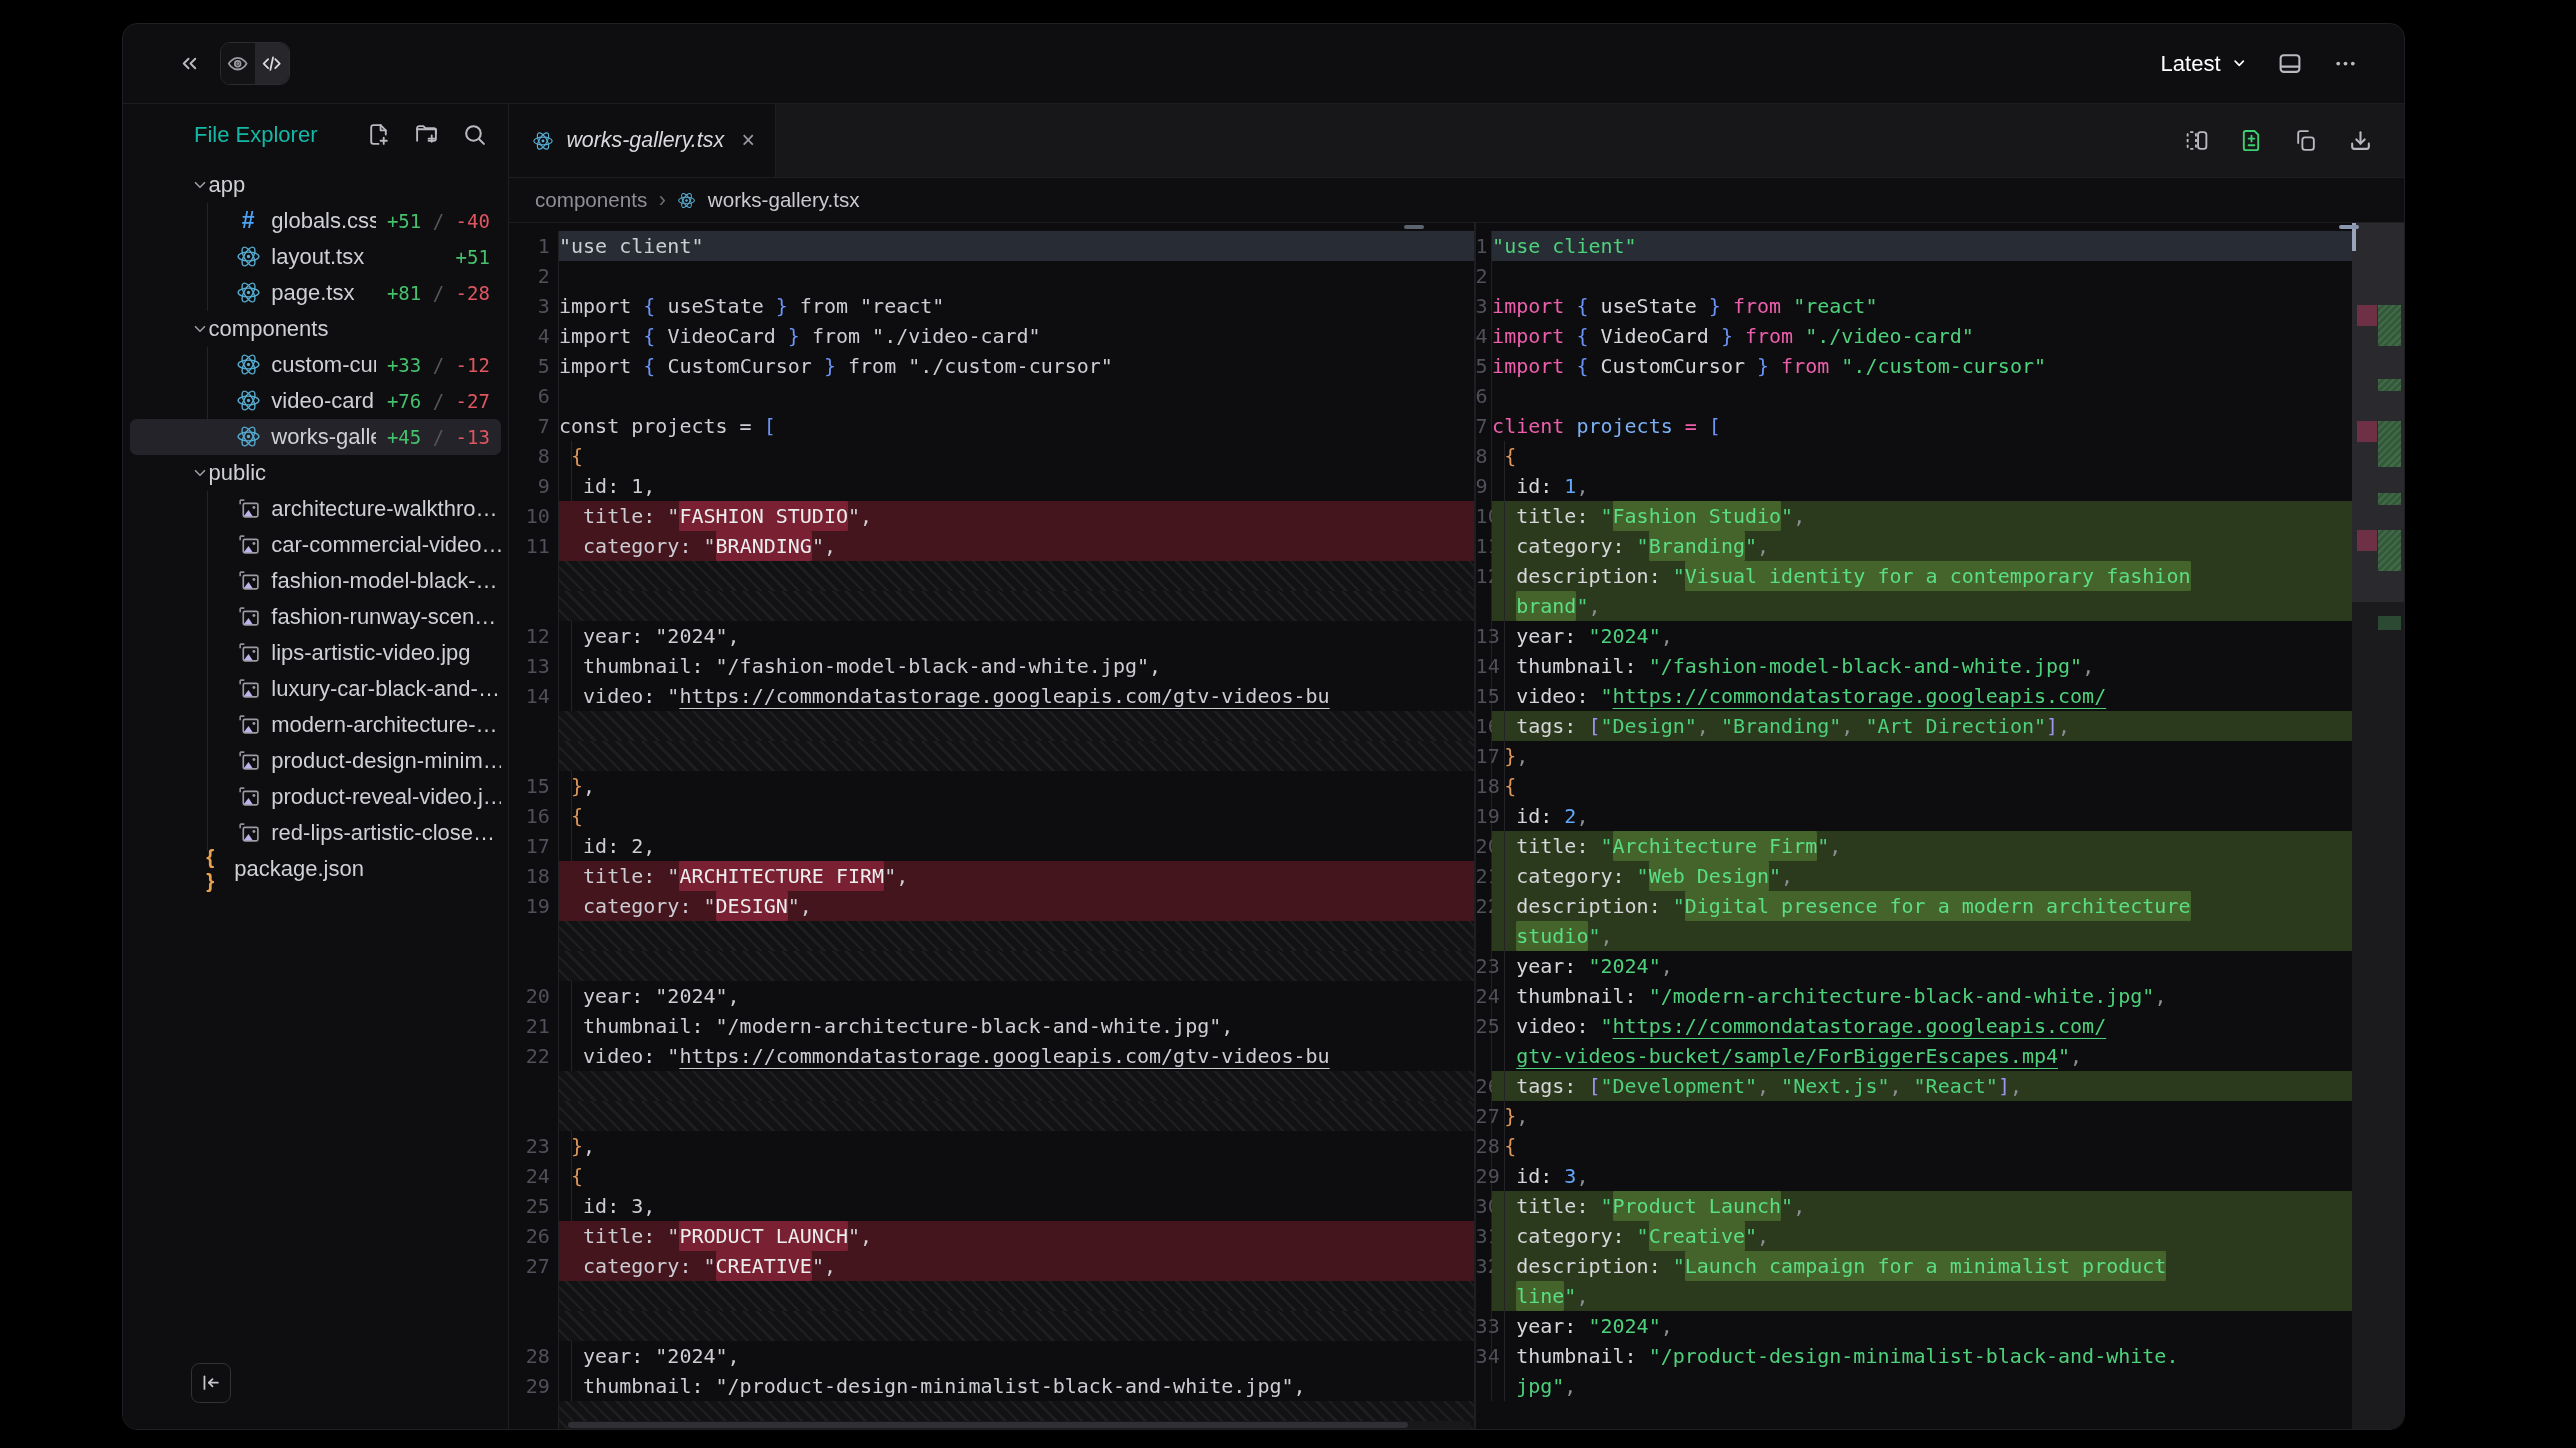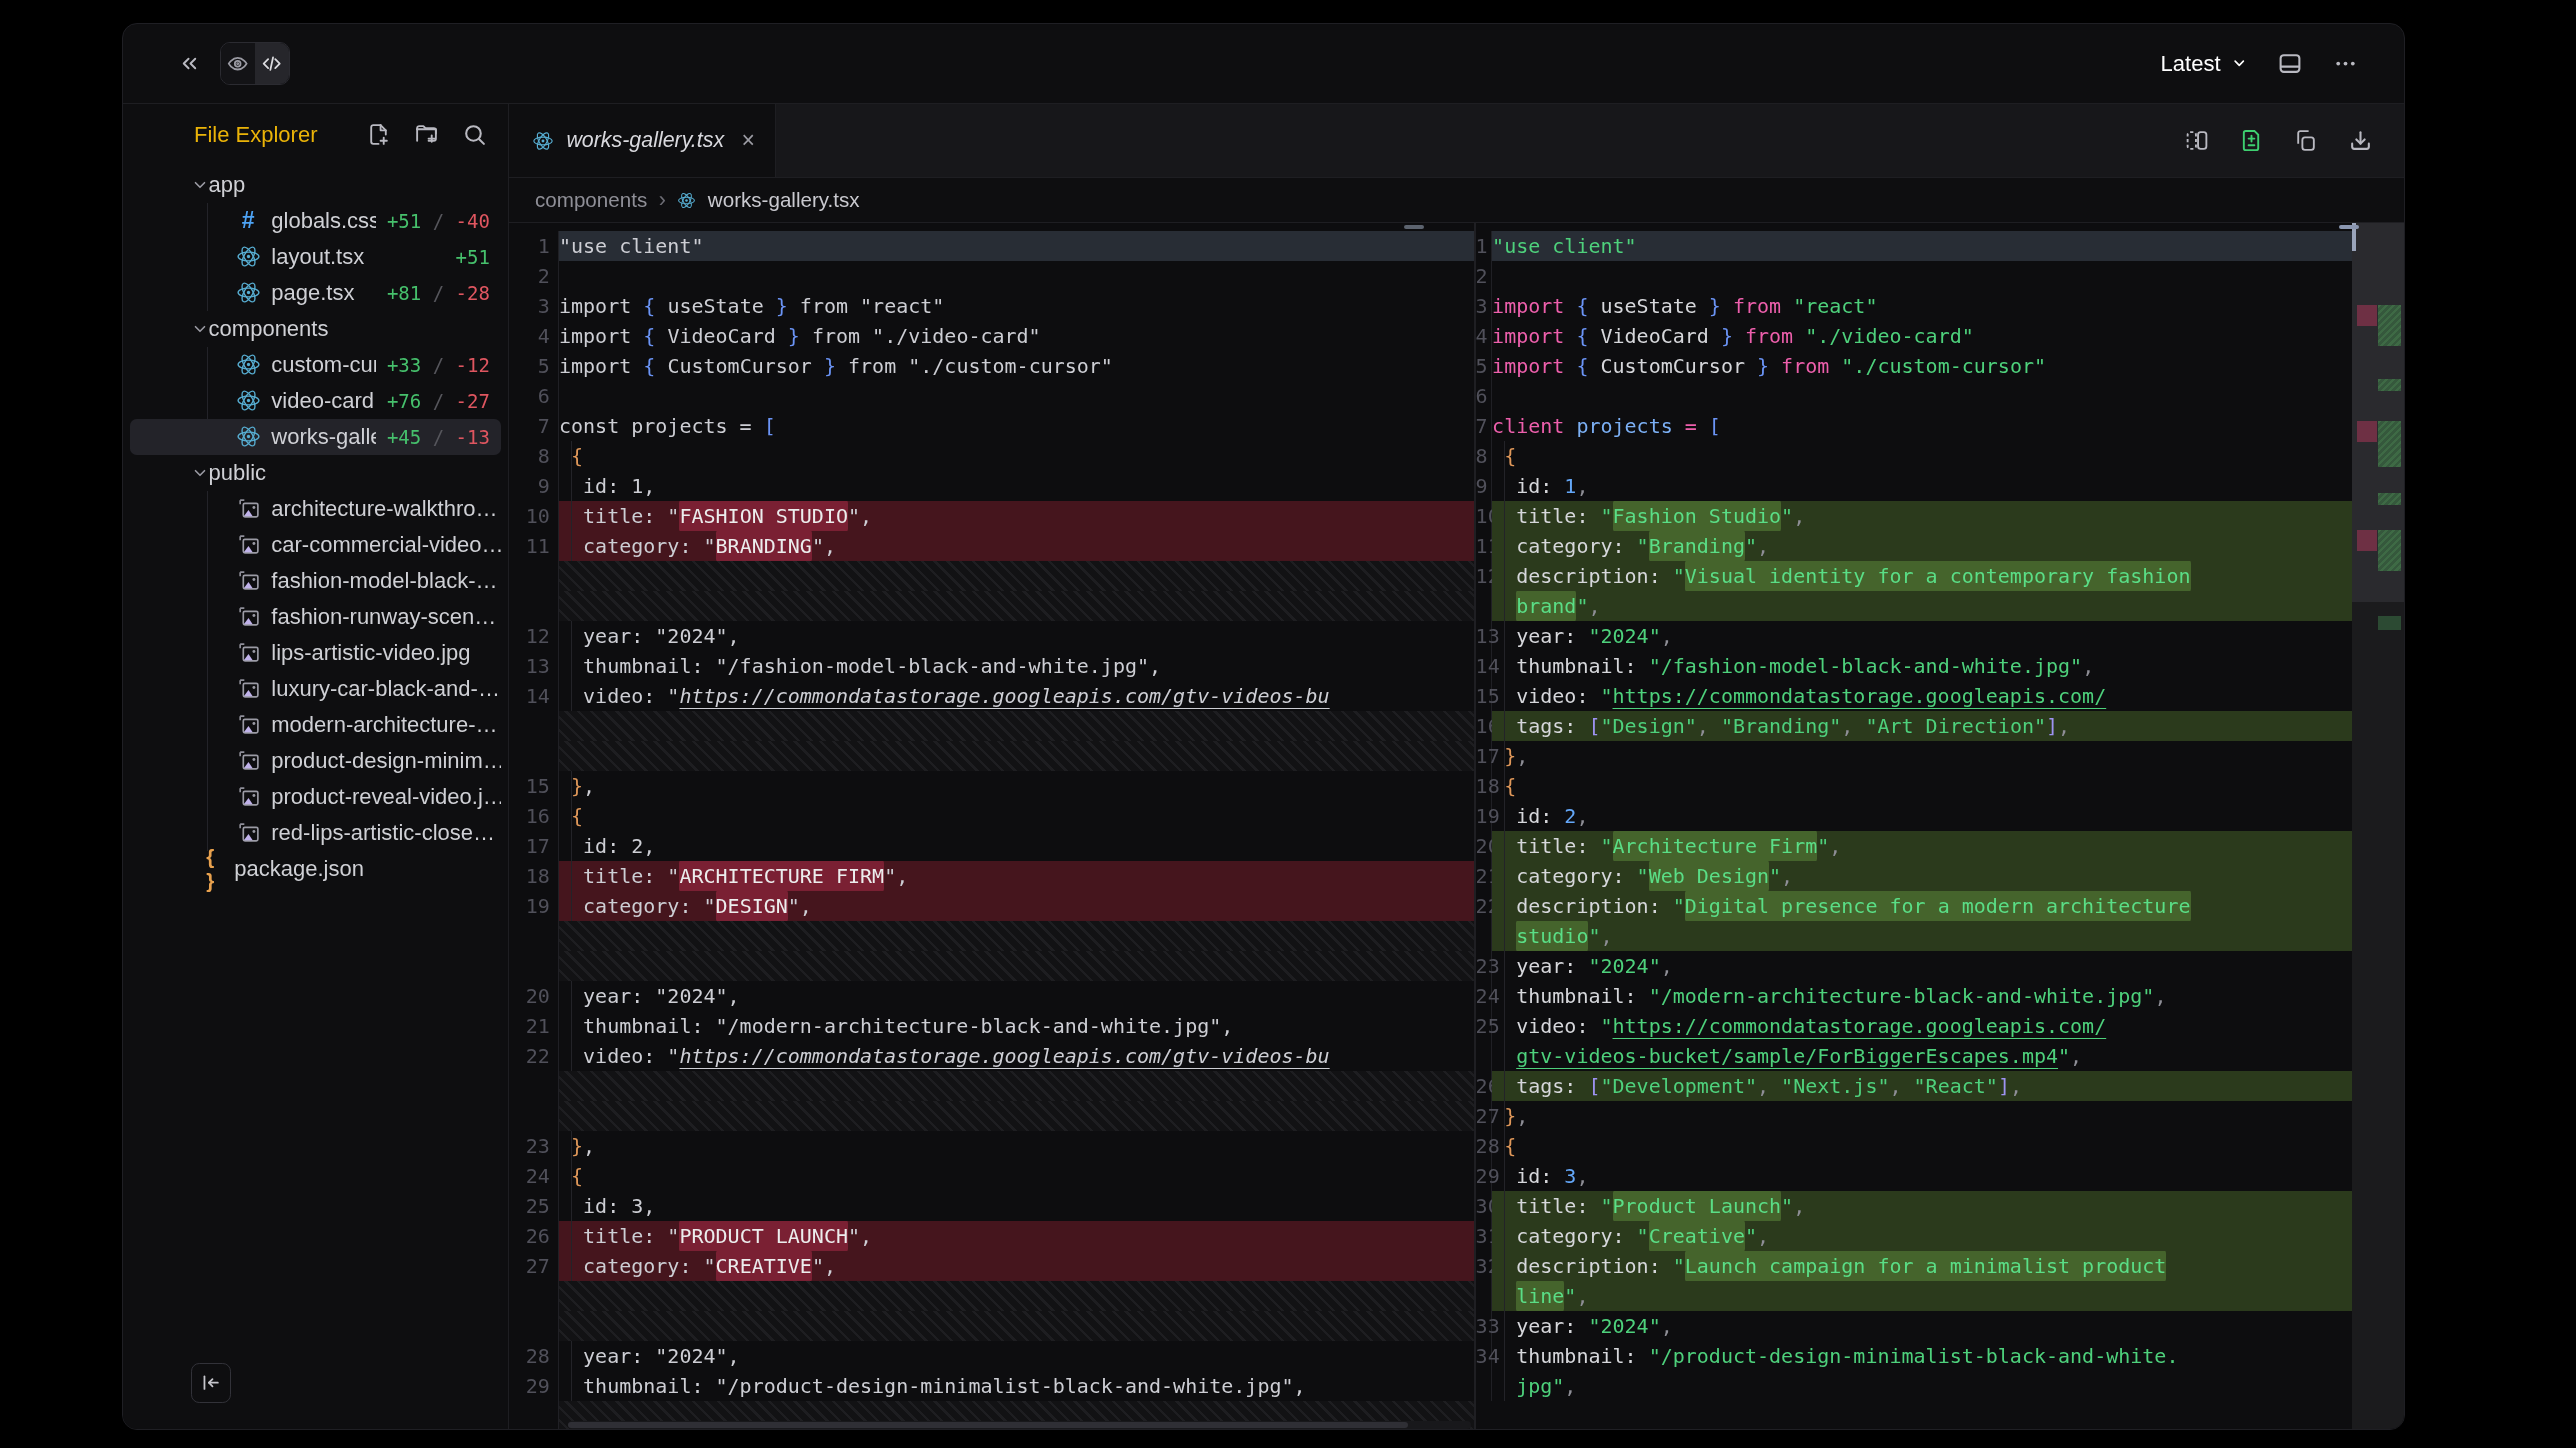--- a/index.html
+++ b/index.html
@@ -14,21 +14,21 @@
   .view-toggle { display:flex; border:0.8px solid #2b2b31; border-radius:10px; overflow:hidden; height:43px; }
   .vt-btn { width:34px; display:flex; align-items:center; justify-content:center; color:#9a9aa3; background:#131316; }
   .vt-btn.active { background:#26262b; color:#dcdce0; }
   .tb-right { display:flex; align-items:center; gap:30px; padding-right:13px; }
   .latest { display:flex; align-items:center; gap:10px; color:#ffffff; font-size:22px; cursor:pointer; }
 
   
   .main { flex:1; display:flex; min-height:0; }
   .sidebar { width:386px; flex:none; border-right:0.8px solid #1e1e22; position:relative; background:#0e0e10; }
   .sb-header { height:61px; display:flex; align-items:center; padding:0 21.4px 0 71px; }
-  .sb-title { flex:1; font-size:22px; color:#eab308; }
+  .sb-title { flex:1; font-size:22px; color:#14b8a6; }
   .sb-icons { display:flex; gap:23px; color:#b9b9c1; }
   .tree { padding-top:1.6px; }
   .tree-row { height:36px; display:flex; align-items:center; margin:0 6.6px; border-radius:6.6px; position:relative; font-size:22px; color:#cfd0d5; cursor:pointer; }
   .tree-row.folder { padding-left:61px; }
   .tree-row.child { padding-left:106px; gap:10.7px; }
   .tree-row.rootfile { padding-left:69px; gap:10.7px; }
   .tree-row.child::before { content:''; position:absolute; left:77px; top:0; bottom:0; width:0.8px; background:#232329; }
   .tree-row.selected { background:#232329; }
   .tree-label { white-space:nowrap; overflow:hidden; flex:1; }
   .tree-stats { margin-left:auto; padding-right:11.5px; font-family:"DejaVu Sans Mono", monospace; font-size:19px; white-space:nowrap; }
@@ -67,21 +67,21 @@
   .sg-w { color:#cdced4; } .pane-right .sg-w { color:#d6d7db; }
   .sg-p { color:#8e8e96; }
   .sg-k { color:#ed5fac; }
   .sg-s { color:#4ed17c; }
   .sg-nu { color:#64a7f8; }
   .sg-v { color:#7cb0f5; }
   .sg-b { color:#e0985a; }
   .sg-bb { color:#6b94f6; }
   .sg-pu { color:#9e93f2; }
   .sg-lk { text-decoration:underline; text-underline-offset:5px; text-decoration-thickness:1.2px; }
-  .pane-left .sg-lk { color:#cdced4;font-style:italic; }
+  .pane-left .sg-lk { color:#cdced4; }
   .pane-right .sg-lk { color:#4ed17c; }
   .sg-hl { border-radius:3.3px; padding:4.1px 0; }
   .row.del .sg-hl { background:#7a2033; color:#eceded; }
   .row.add .sg-hl { background:#45642c; color:#5ade86; }
   .hscroll { position:absolute; left:59px; right:3.3px; bottom:0; height:8.2px; background:#18181b; border-radius:4.1px; }
   .hscroll-thumb { position:absolute; left:0; top:0.8px; bottom:0.8px; width:93%; background:#2f2f35; border-radius:3.3px; }
   .pane-dash { position:absolute; top:1.6px; width:20px; height:4.1px; border-radius:2.5px; }
   .dash-left { left:895px; background:#5c636e; }
   .dash-right { left:1830px; background:#8a96b0; }
 

